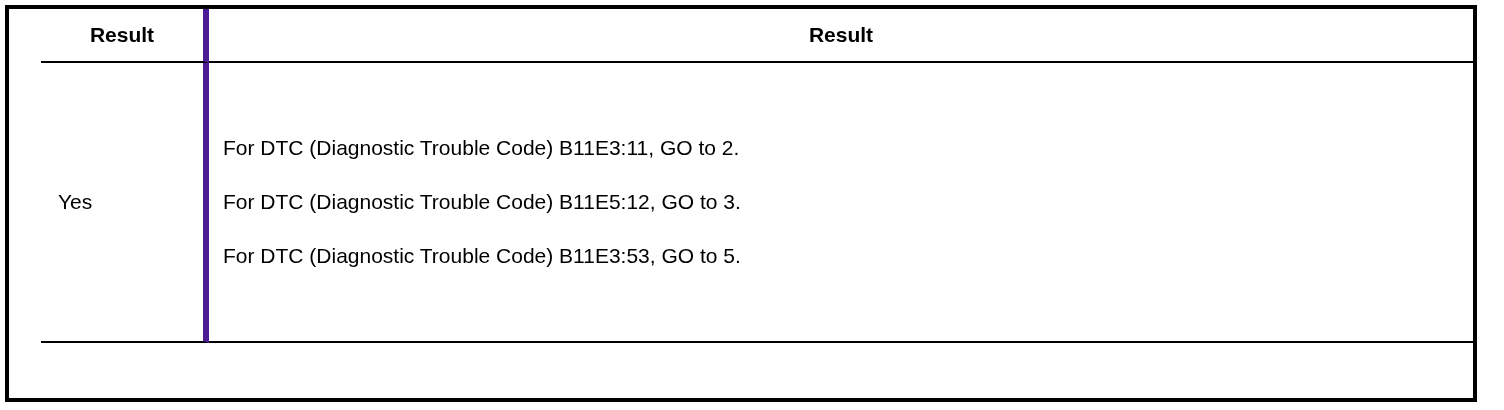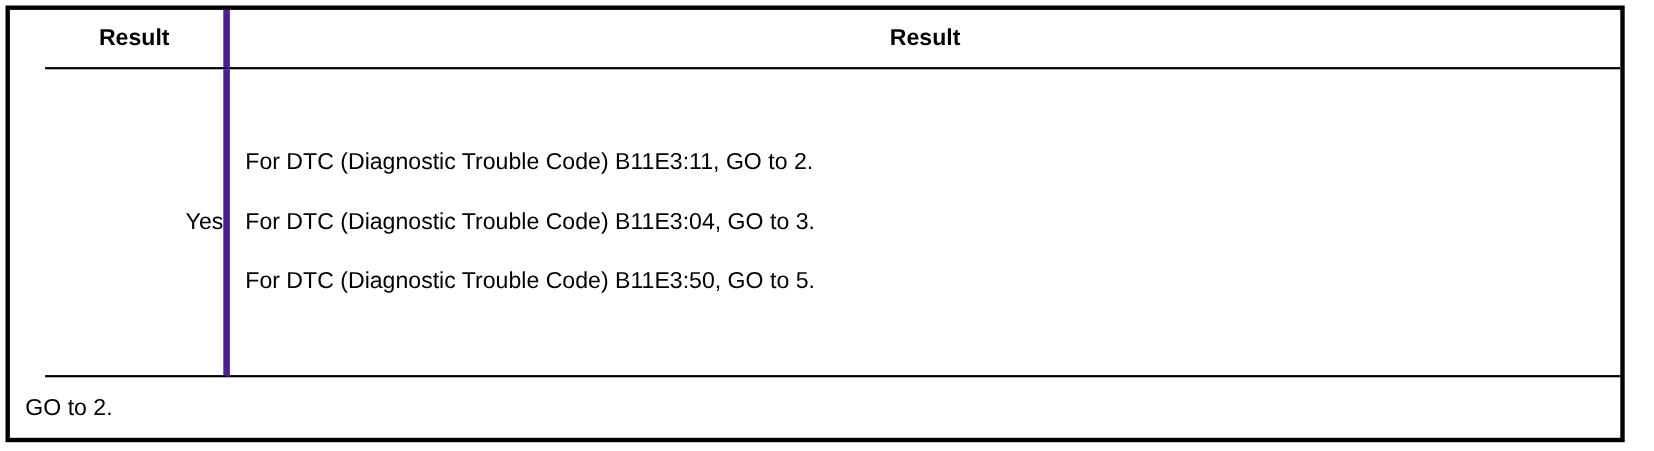--- a/index.html
+++ b/index.html
@@ -41,21 +41,20 @@
     align-items: center;
     justify-content: center;
     font-weight: bold;
     font-size: 21px;
   }
   .result-cell {
     display: flex;
     align-items: center;
     padding-left: 17px;
     font-size: 21px;
-    justify-content: flex-end;
   }
   .action-cell {
     display: flex;
     flex-direction: column;
     justify-content: center;
     padding-left: 14px;
     font-size: 21px;
   }
   .action-line {
     line-height: 54px;
@@ -75,21 +74,18 @@
   </div>
   <div class="cell header-cell row-divider">
     <span>Result</span>
   </div>
 
   <div class="cell result-cell col-divider row-divider">
     <span>Yes</span>
   </div>
   <div class="cell action-cell row-divider">
     <div class="action-line">For DTC (Diagnostic Trouble Code) B11E3:11, GO to 2.</div>
-    <div class="action-line">For DTC (Diagnostic Trouble Code) B11E3:04, GO to 3.</div>
-    <div class="action-line">For DTC (Diagnostic Trouble Code) B11E3:50, GO to 5.</div>
+    <div class="action-line">For DTC (Diagnostic Trouble Code) B11E5:12, GO to 3.</div>
+    <div class="action-line">For DTC (Diagnostic Trouble Code) B11E3:53, GO to 5.</div>
   </div>
 
-  <div class="cell action-cell single">
-    <div class="action-line">GO to 2.</div>
-  </div>
 
 </div>
 
 </body></html>

